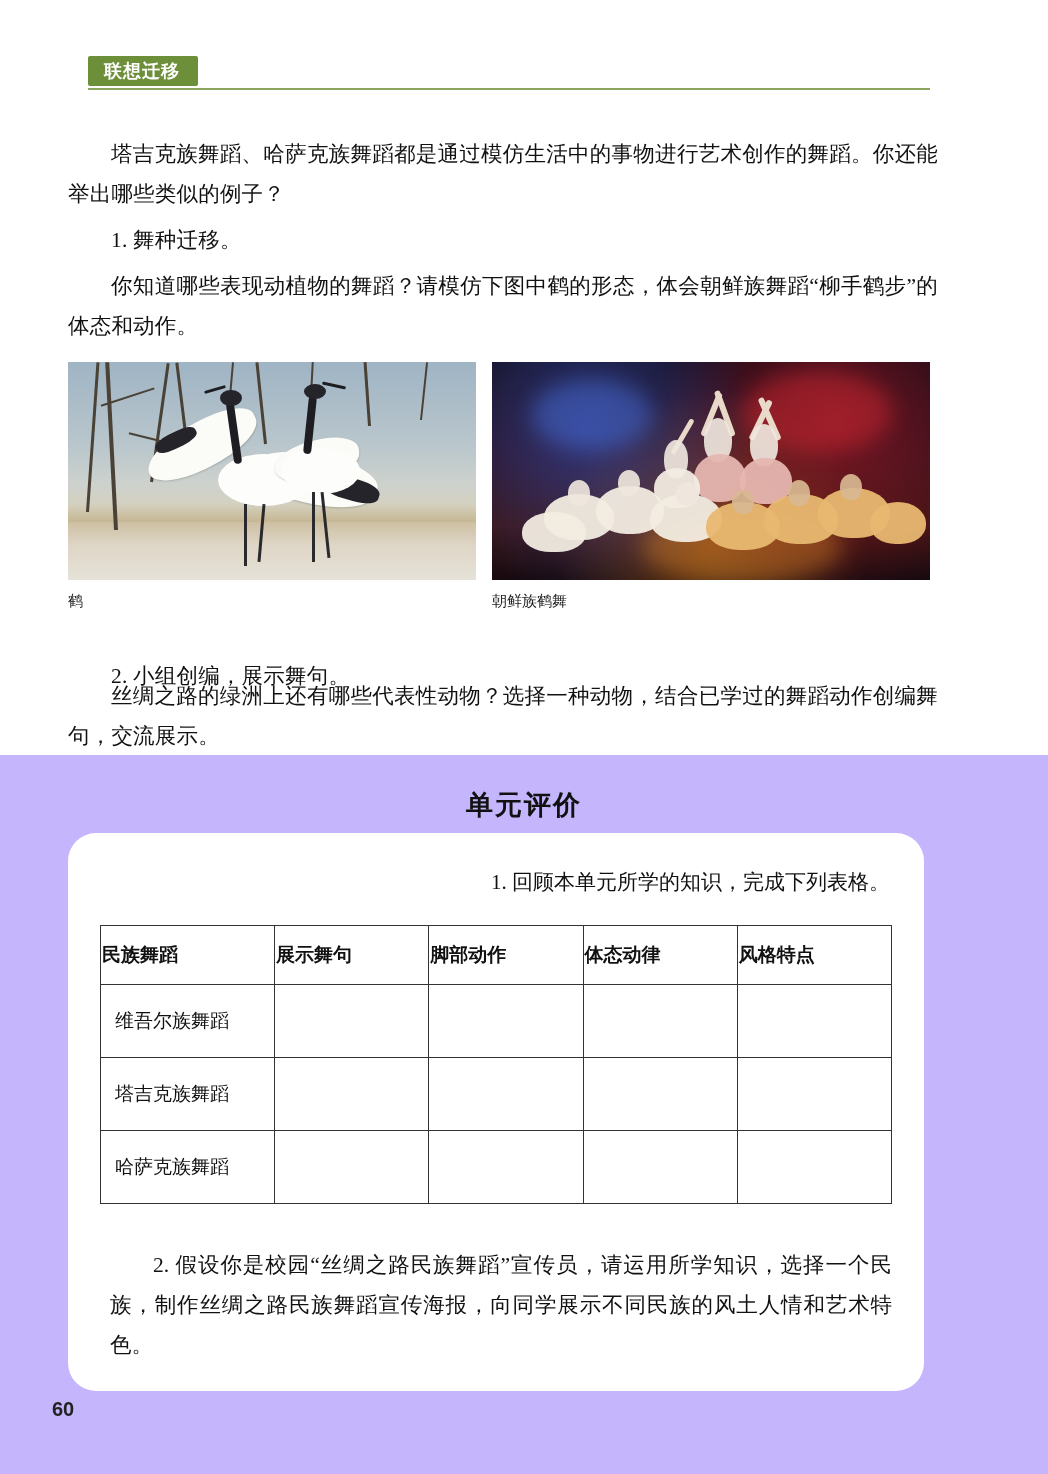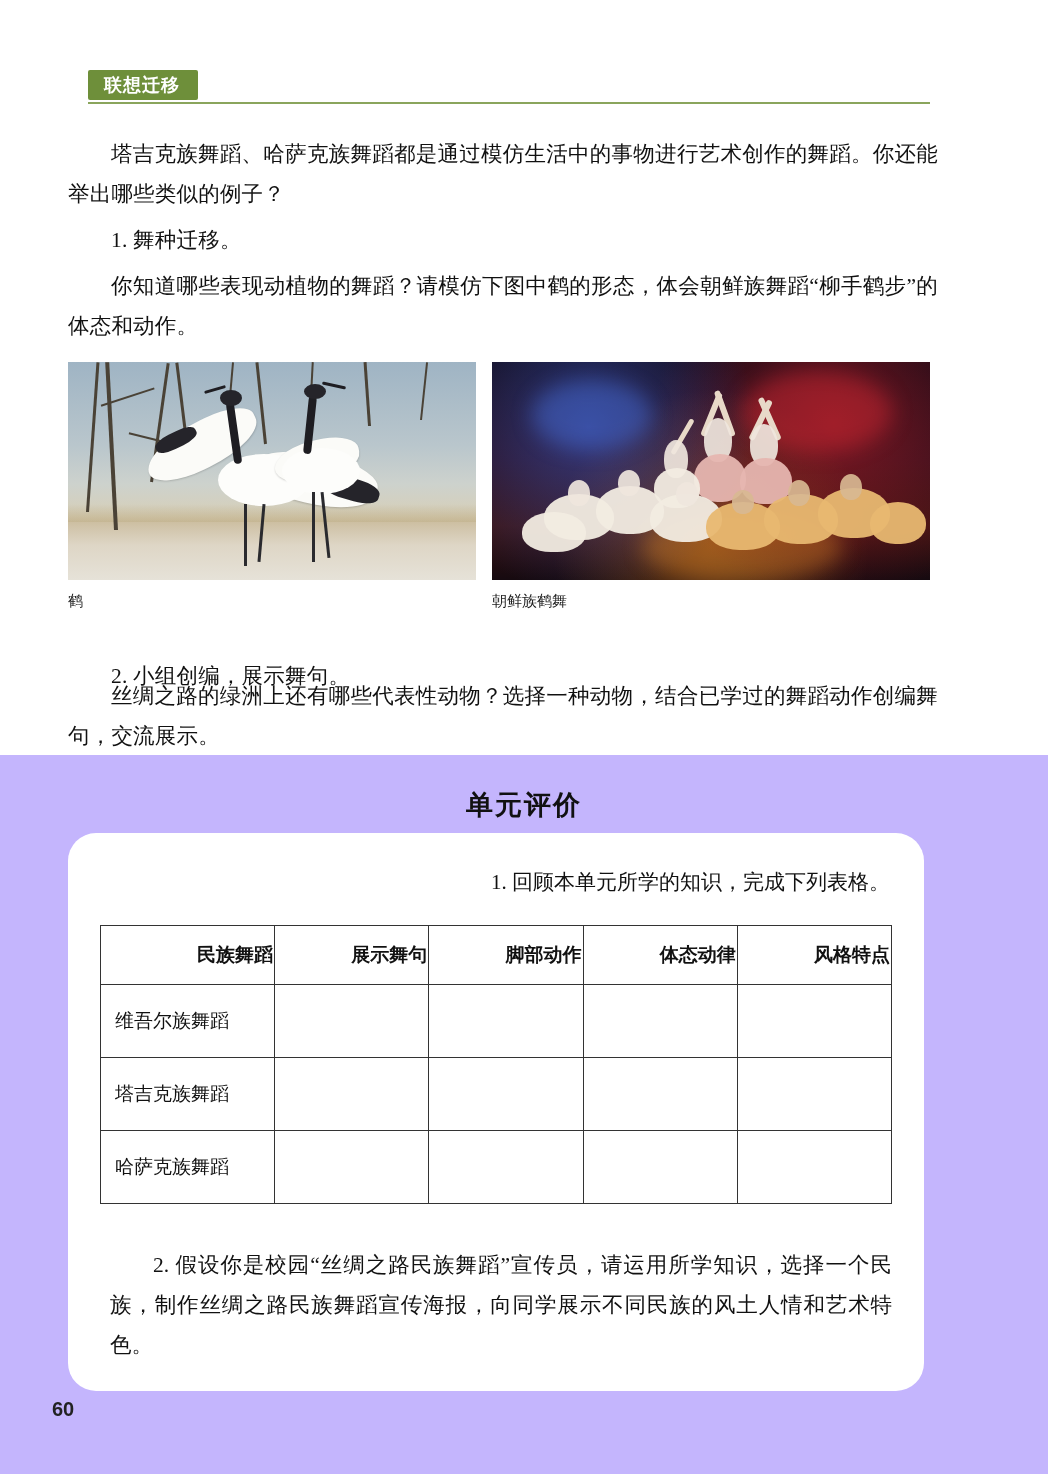--- a/index.html
+++ b/index.html
@@ -25,21 +25,21 @@
     position: absolute;
     left: 0; top: 0;
     width: 1048px;
     height: 755px;
     background: #ffffff;
   }
 
   .section-tag-wrap {
     position: absolute;
     left: 88px;
-    top: 70px;
+    top: 56px;
     width: 842px;
     height: 34px;
   }
   .section-tag {
     position: absolute;
     left: 0; top: 0;
     height: 30px;
     line-height: 30px;
     padding: 0 18px 0 16px;
     background: #6e8f3a;
@@ -235,21 +235,21 @@
   }
   table.eval th, table.eval td {
     border: 1px solid #333;
     height: 70px;
     font-size: 19px;
     color: #111;
     font-weight: normal;
   }
   table.eval th {
     font-weight: bold;
-    text-align: right;
+    text-align: left;
     height: 56px;
   }
   table.eval td.rowhead {
     text-align: left;
     padding-left: 14px;
     width: 158px;
   }
   .q2 {
     position: absolute;
     left: 42px;

